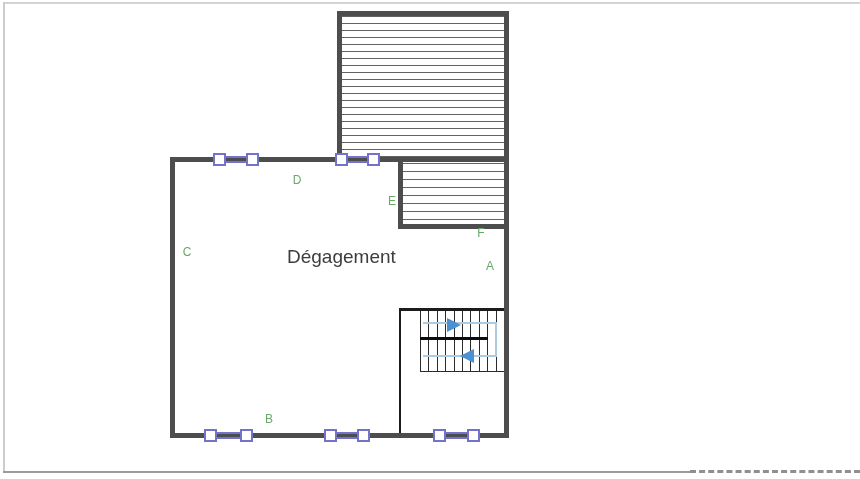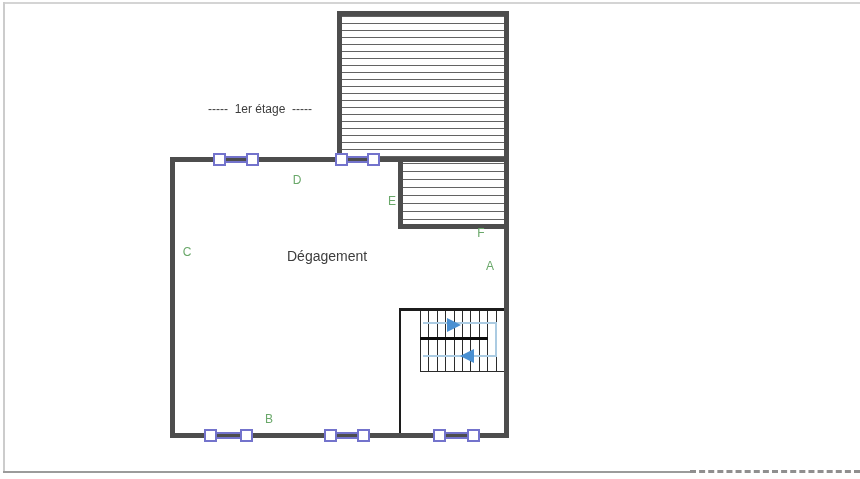--- a/index.html
+++ b/index.html
@@ -46,21 +46,21 @@
   .window .box.l{left:0;}
   .window .box.r{right:0;}
 
   
   .glabel{
     position:absolute;width:16px;text-align:center;
     color:#6aa86a;font-size:12px;line-height:14px;
   }
   .room-label{
     position:absolute;left:287px;top:249px;
-    color:#3d3d3d;font-size:14px;line-height:15px;
+    color:#3d3d3d;font-size:19px;line-height:15px;
   }
   .stage-label{
     position:absolute;left:198px;top:102px;width:124px;text-align:center;
     color:#3d3d3d;font-size:12px;line-height:15px;white-space:pre;
   }
 </style>
 </head>
 <body>
 
 <div id="stage">
@@ -110,21 +110,20 @@
     <span class="bar"></span>
     <span class="box l"></span>
     <span class="box r"></span>
   </div>
   <div class="window" style="left:433px;top:429px;width:47px;">
     <span class="bar"></span>
     <span class="box l"></span>
     <span class="box r"></span>
   </div>
 
-  <div class="stage-label">-----  1er étage  -----</div>
   <div class="room-label">Dégagement</div>
 
   <div class="glabel" style="left:289px;top:173px;">D</div>
   <div class="glabel" style="left:384px;top:194px;">E</div>
   <div class="glabel" style="left:473px;top:226px;">F</div>
   <div class="glabel" style="left:179px;top:245px;">C</div>
   <div class="glabel" style="left:482px;top:259px;">A</div>
   <div class="glabel" style="left:261px;top:412px;">B</div>
 
 </div>

